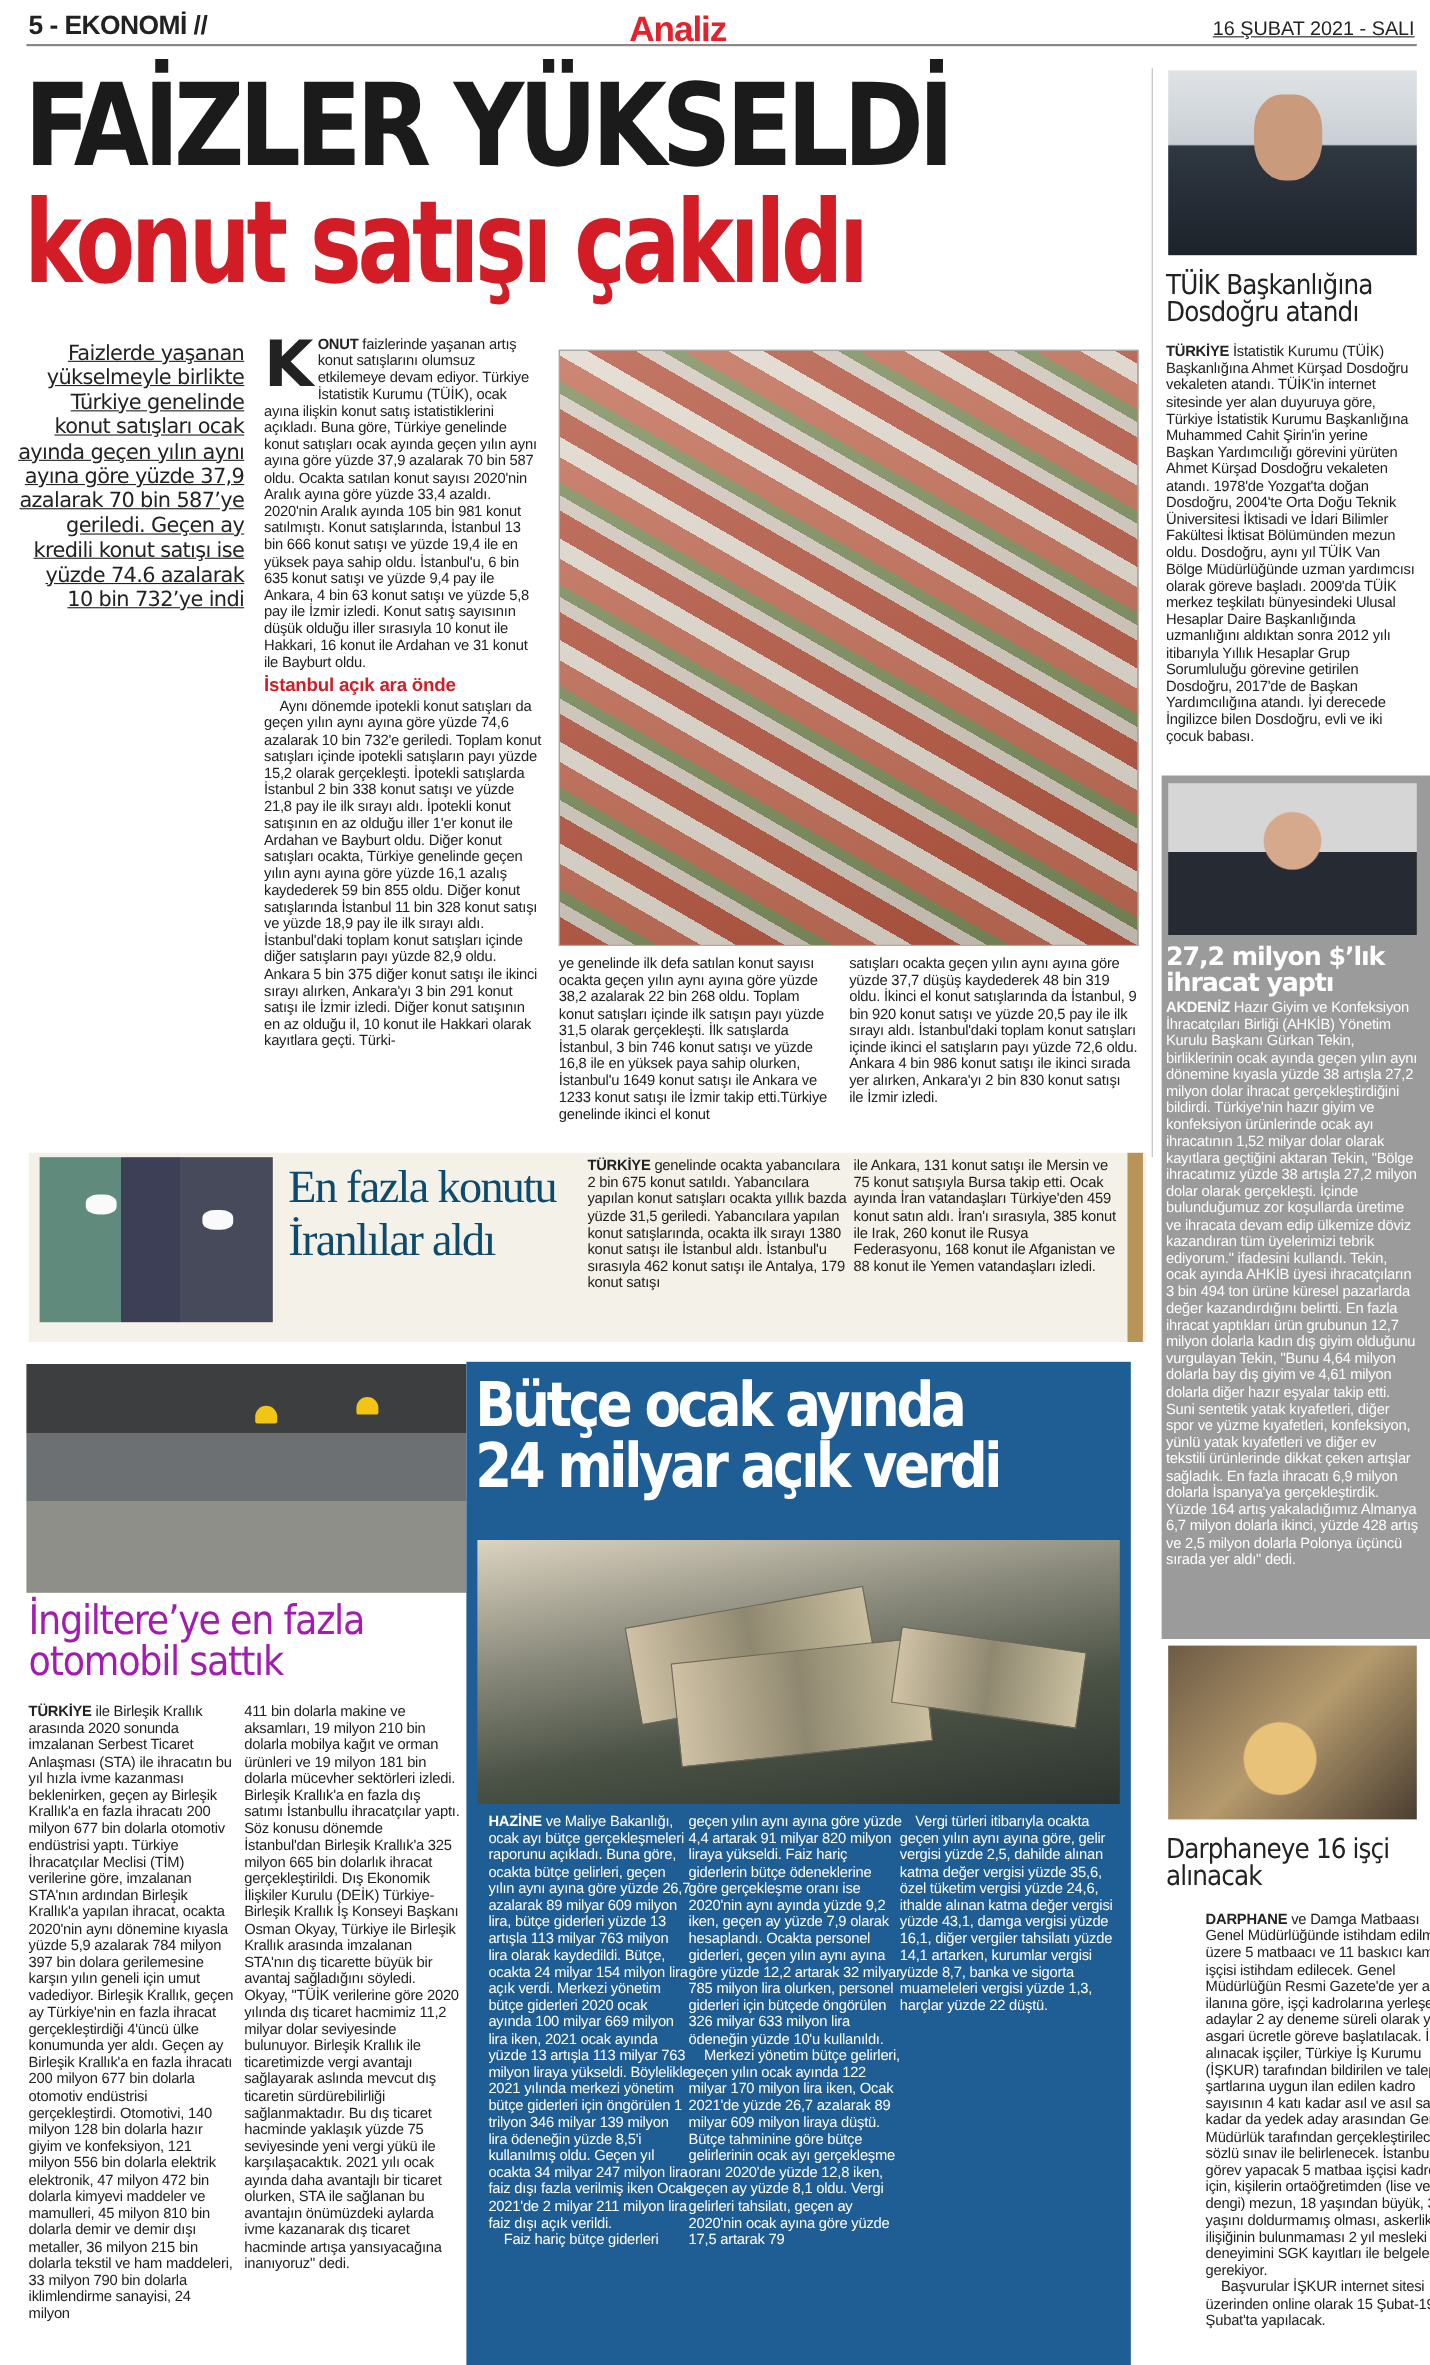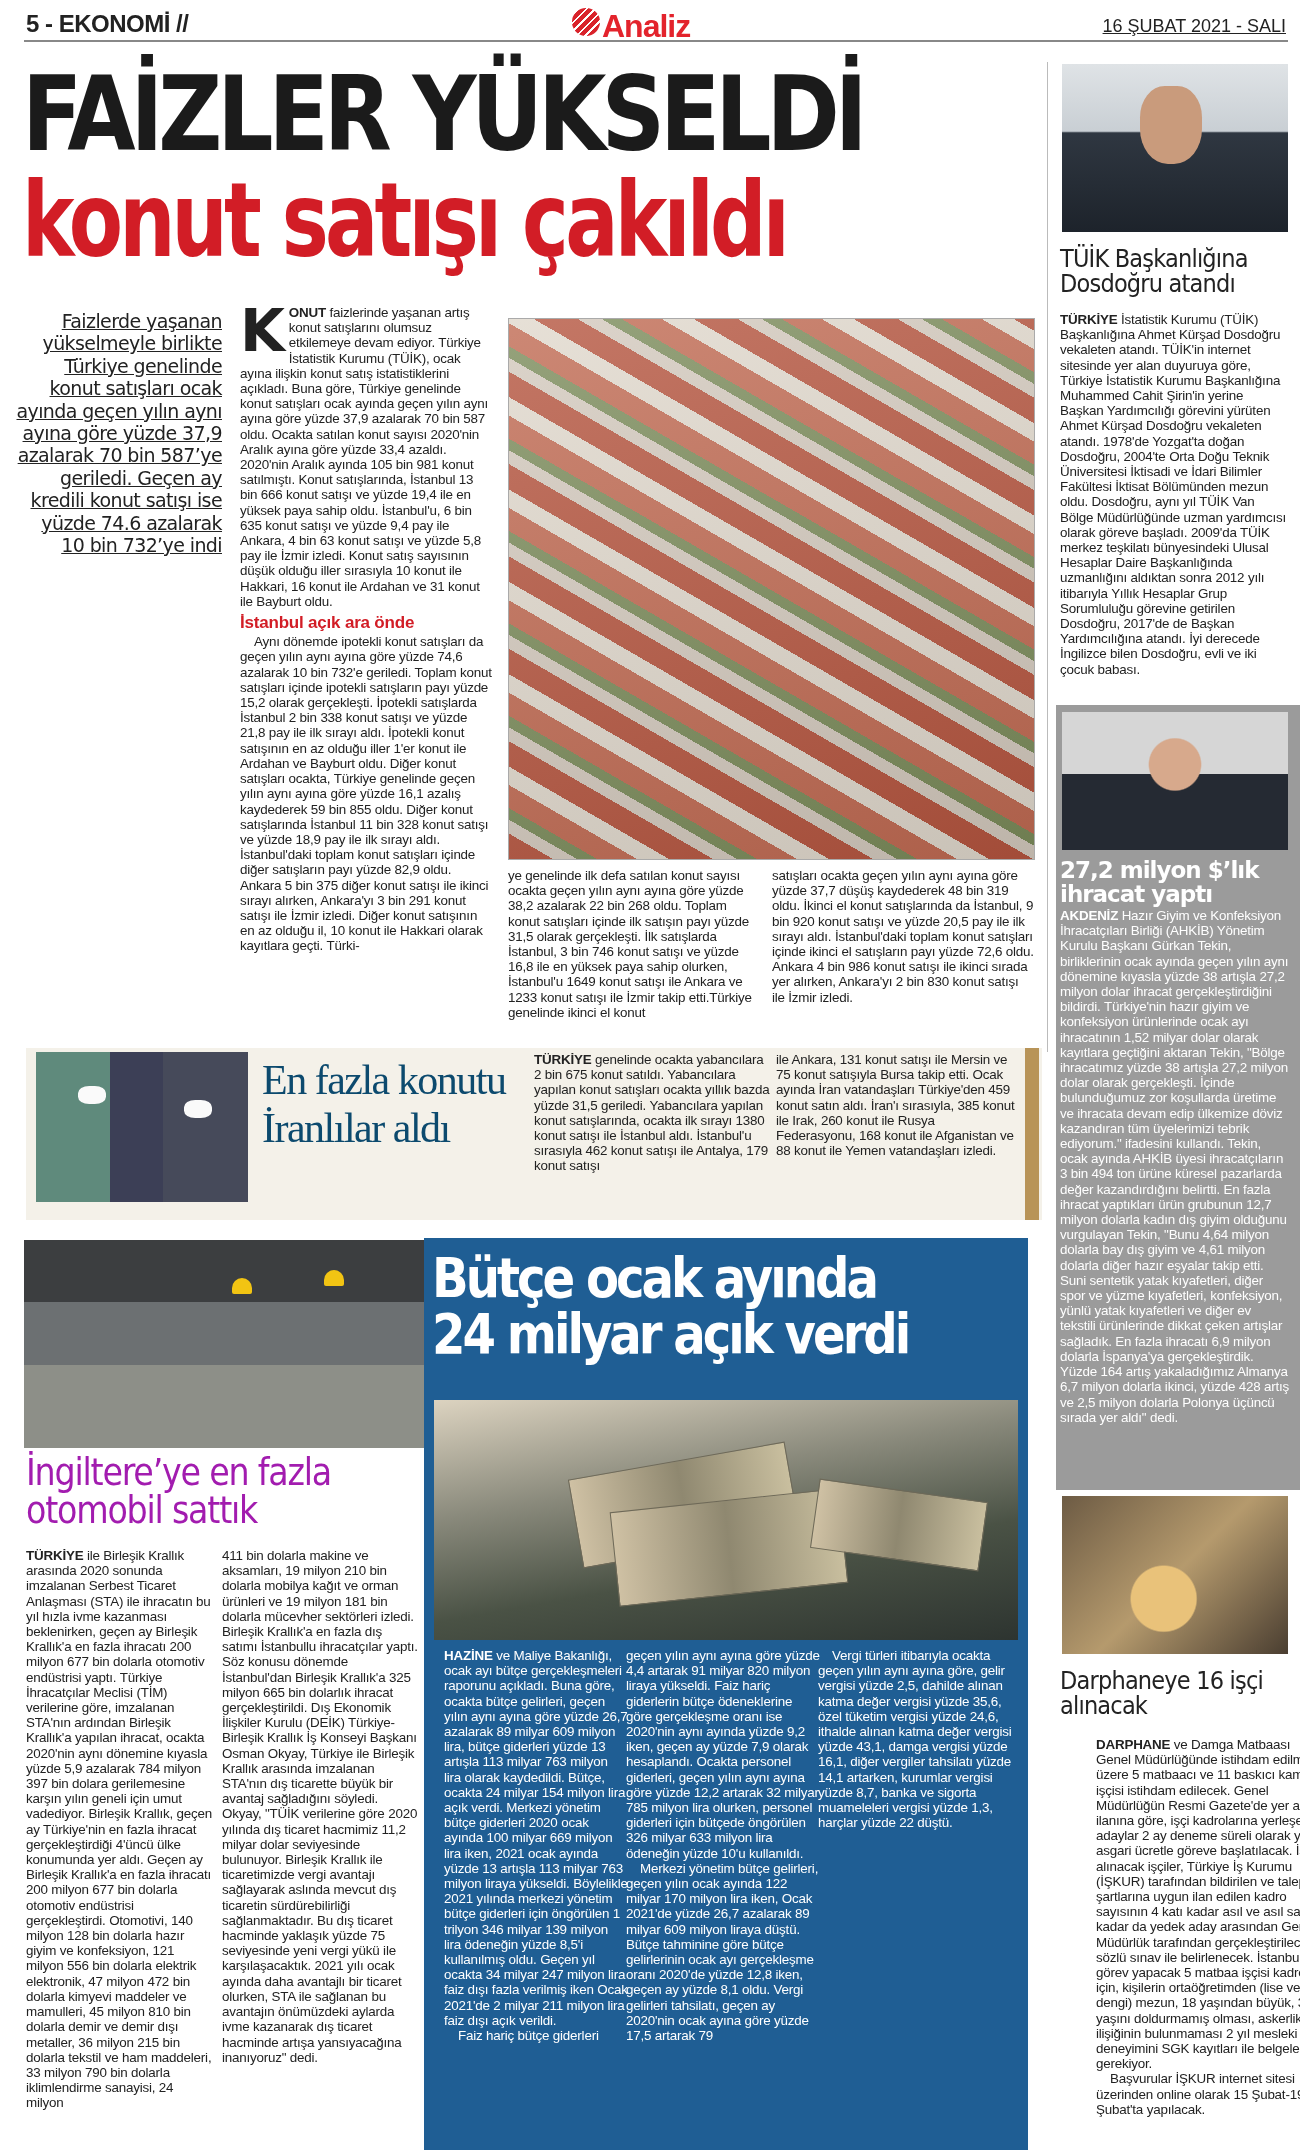--- a/index.html
+++ b/index.html
@@ -5,21 +5,21 @@
   * { box-sizing: border-box; margin: 0; padding: 0; }
   html, body { width: 1300px; height: 2150px; background: #ffffff; overflow: hidden; }
   body { font-family: "DejaVu Sans Condensed", "DejaVu Sans", sans-serif; color: #222; position: relative; }
   .abs { position: absolute; }
   .body-text { font-family: "Liberation Sans Narrow", "Liberation Sans", sans-serif; font-size: 13.4px; line-height: 15.2px; letter-spacing: -0.2px; text-align: left; }
   .lead-bold { font-weight: bold; }
 
   
   #header { left: 24px; top: 8px; width: 1264px; height: 34px; border-bottom: 2px solid #888; }
   #section-label { left: 2px; top: 2px; font-family: "Liberation Sans Narrow", "Liberation Sans", sans-serif; font-weight: bold; font-size: 24px; color: #222; letter-spacing: -0.5px; }
-  #logo { left: 548px; top: 0px; height: 32px; display: flex; align-items: flex-start; }
+  #logo { left: 548px; top: 0px; height: 32px; display: flex; align-items: flex-start; flex-direction: column; }
   #logo-icon { width: 28px; height: 28px; border-radius: 50%; background: repeating-linear-gradient(135deg, #d9232b 0 4px, #fff 4px 6px); margin-right: 2px; }
   #logo-text { font-family: "Liberation Sans", sans-serif; font-weight: bold; font-size: 32px; color: #e3232c; letter-spacing: -1px; }
   #date { right: 2px; top: 8px; font-family: "Liberation Sans Narrow", "Liberation Sans", sans-serif; font-size: 18px; color: #222; text-decoration: underline; }
 
   
   #headline-1 { left: 22px; top: 64px; font-family: "DejaVu Sans", sans-serif; font-weight: bold; font-size: 104px; line-height: 100px; letter-spacing: -6px; color: #1b1b1b; transform: scaleX(0.85); transform-origin: left top; white-space: nowrap; }
   #headline-2 { left: 22px; top: 170px; font-family: "DejaVu Sans", sans-serif; font-weight: bold; font-size: 104px; line-height: 100px; letter-spacing: -5px; color: #d21d26; transform: scaleX(0.76); transform-origin: left top; white-space: nowrap; }
 
   #vrule { left: 1047px; top: 62px; width: 1px; height: 990px; background: #bbb; }
 

